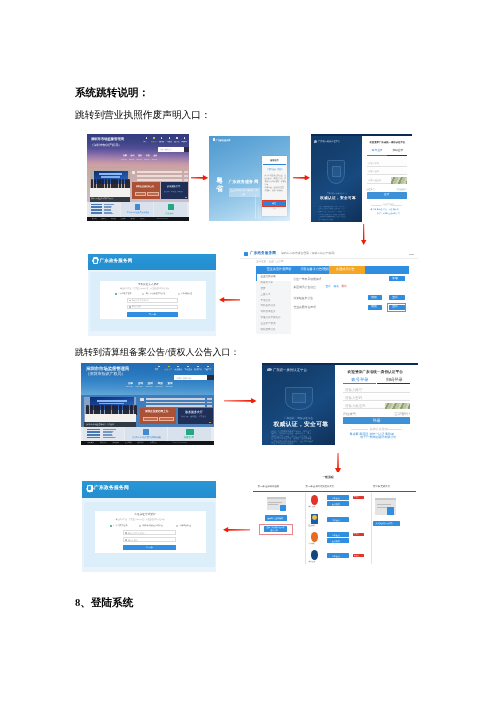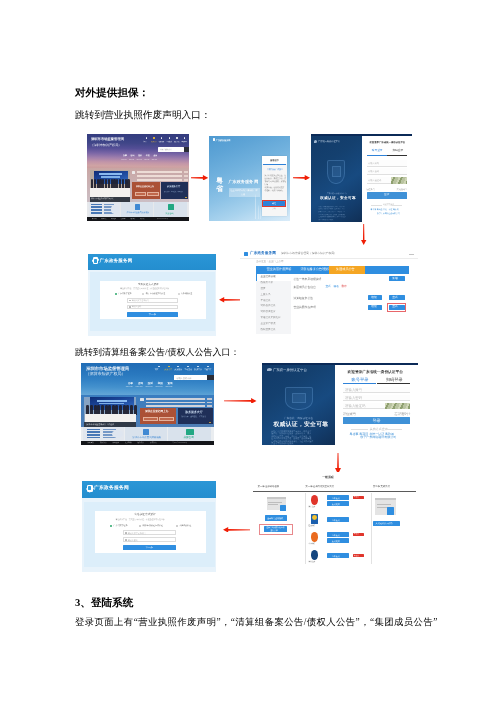--- a/index.html
+++ b/index.html
@@ -19,25 +19,24 @@
 
   
   .arw{position:absolute;}
   .arw svg{display:block;}
 
 </style>
 </head>
 <body>
 
 <div class="page">
-  <div class="h2" style="top:86px">对外提供担保：</div>
+  <div class="h2" style="top:86px">系统跳转说明：</div>
   <div class="p" style="top:346px;font-size:9.0px">跳转到清算组备案公告/债权人公告入口：</div>
   <div class="p" style="top:109px">跳转到营业执照作废声明入口：</div>
-  <div class="h2" style="top:596px">3、登陆系统</div>
-  <div class="p" style="top:616px;font-size:9.4px;letter-spacing:0.4px">登录页面上有“营业执照作废声明”，“清算组备案公告/债权人公告”，“集团成员公告”</div>
+  <div class="h2" style="top:596px">8、登陆系统</div>
 
   <div class="sc" id="fig1" style="left:87px;top:134px;width:102px;height:87px;">
       <div class="bx" style="left:0px;top:0px;width:102px;height:35px;background:linear-gradient(181deg,#333b7d 0%,#374083 14%,#404688 28%,#544e96 42%,#7a66a6 56%,#a07fac 68%,#c295a8 80%,#cfa3a4 90%,#c89a9b 100%);"></div>
       <div class="tx" style="left:4px;top:4.2px;font-size:3.3px;color:rgba(255,255,255,.95);font-weight:700">深圳市市场监督管理局</div>
       <div class="tx" style="left:3.4px;top:9.6px;font-size:3.1px;color:rgba(255,255,255,.9);">（深圳市知识产权局）</div>
       <div class="bx" style="left:58.7px;top:3px;width:1.6px;height:1.6px;background:rgba(255,255,255,.92);border-radius:50%"></div>
       <div class="tx" style="left:56.5px;top:6.6px;font-size:1.4px;color:rgba(255,255,255,.92);">首页</div>
       <div class="bx" style="left:66.3px;top:3px;width:1.6px;height:1.6px;background:#f2c230;border-radius:50%"></div>
       <div class="tx" style="left:64.1px;top:6.6px;font-size:1.4px;color:#f2c230;">政务公开</div>
       <div class="bx" style="left:73.9px;top:3px;width:1.6px;height:1.6px;background:rgba(255,255,255,.92);border-radius:50%"></div>

